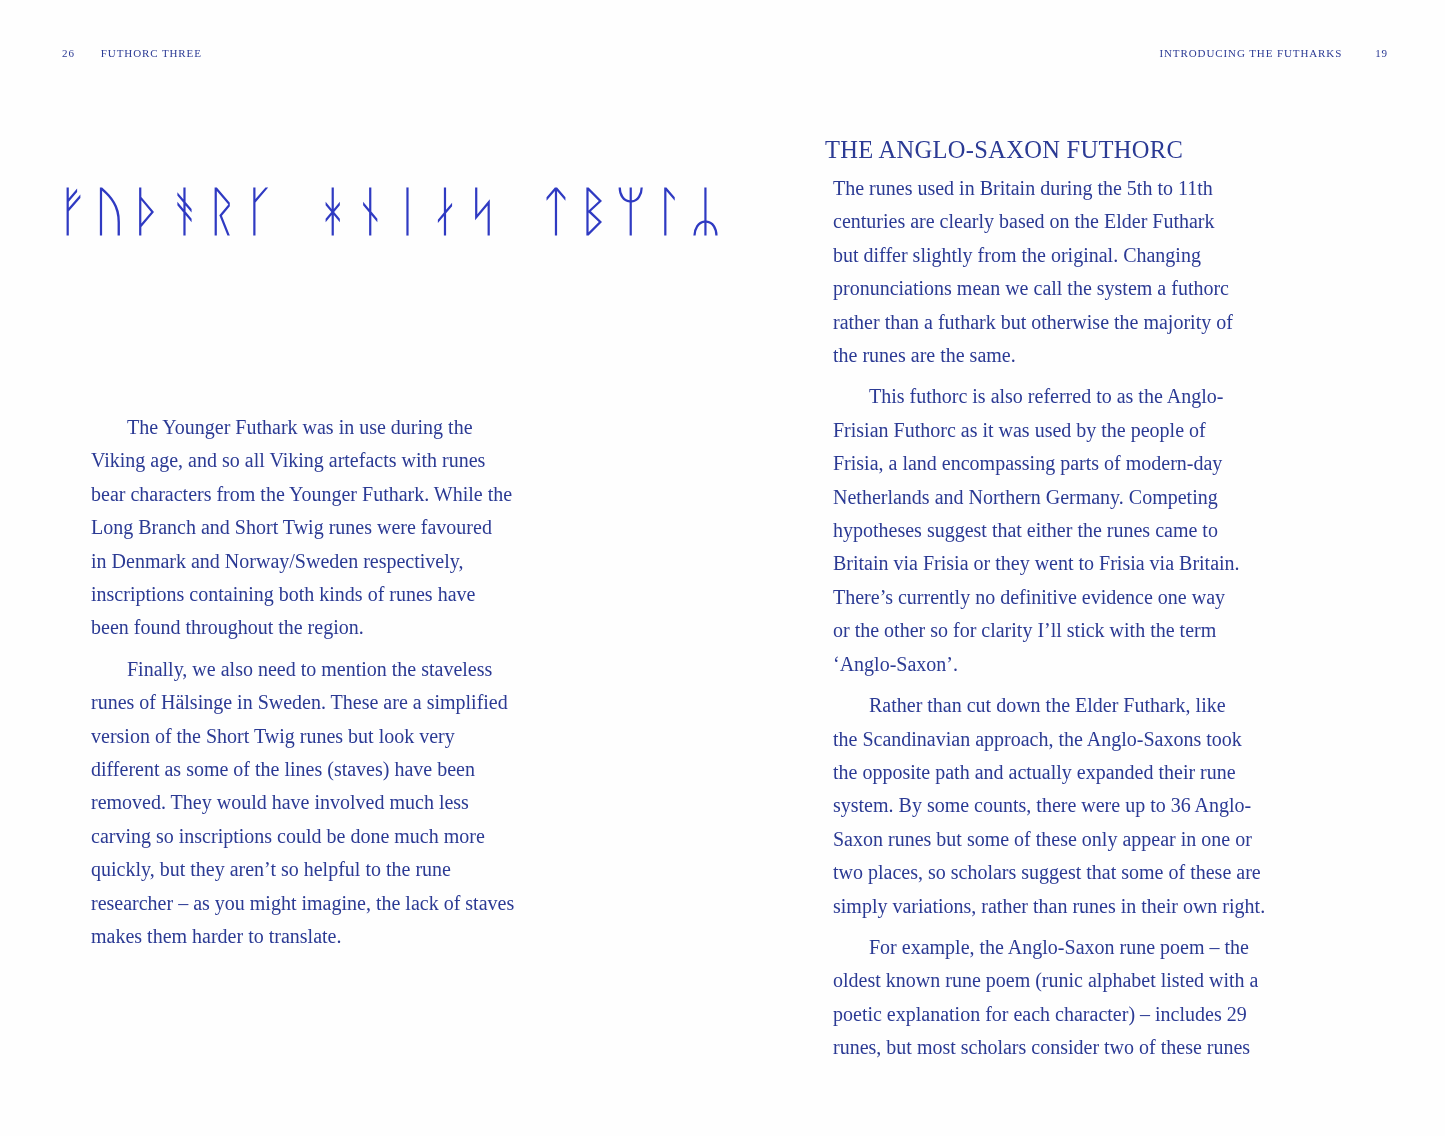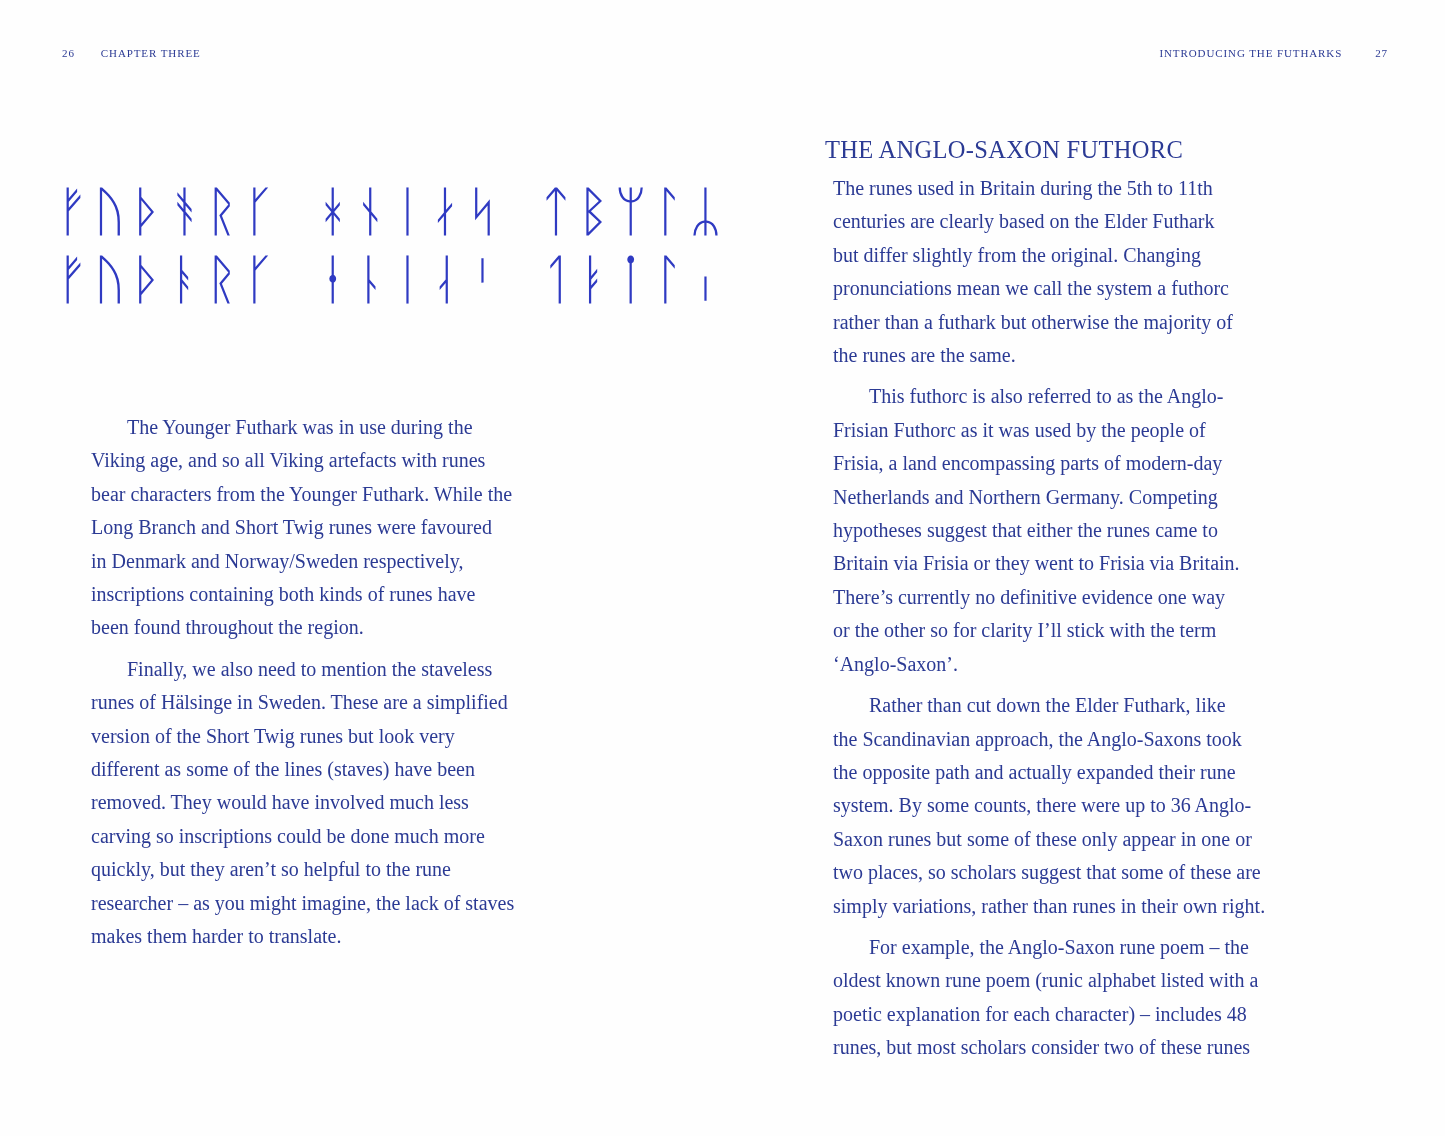--- a/index.html
+++ b/index.html
@@ -85,31 +85,30 @@
     letter-spacing: 0.3px;
     color: var(--ink);
     white-space: nowrap;
   }
 </style>
 </head>
 <body>
 
 <div id="left-running-head" class="running-head">
   <span>26</span>
-  <span>CHAPTER THREE</span>
+  <span>FUTHORC THREE</span>
 </div>
 
 <div id="right-running-head" class="running-head">
   <span>INTRODUCING THE FUTHARKS</span>
-  <span>27</span>
+  <span>19</span>
 </div>
 
 <div class="rune-block">
   <div class="rune-row">ᚠᚢᚦᚬᚱᚴ ᚼᚾᛁᛅᛋ ᛏᛒᛘᛚᛦ</div>
-  <div class="rune-row">ᚠᚢᚦᚭᚱᚴ ᚽᚿᛁᛆᛌ ᛐᛓᛙᛚᛧ</div>
 </div>
 
 <div id="left-body" class="body-text">
   <p class="indent">The Younger Futhark was in use during the
 Viking age, and so all Viking artefacts with runes
 bear characters from the Younger Futhark. While the
 Long Branch and Short Twig runes were favoured
 in Denmark and Norway/Sweden respectively,
 inscriptions containing both kinds of runes have
 been found throughout the region.</p>
@@ -144,16 +143,16 @@
 ‘Anglo-Saxon’.</p>
     <p class="indent">Rather than cut down the Elder Futhark, like
 the Scandinavian approach, the Anglo-Saxons took
 the opposite path and actually expanded their rune
 system. By some counts, there were up to 36 Anglo-
 Saxon runes but some of these only appear in one or
 two places, so scholars suggest that some of these are
 simply variations, rather than runes in their own right.</p>
     <p class="indent">For example, the Anglo-Saxon rune poem – the
 oldest known rune poem (runic alphabet listed with a
-poetic explanation for each character) – includes 48
+poetic explanation for each character) – includes 29
 runes, but most scholars consider two of these runes</p>
   </div>
 </div>
 
 </body></html>

